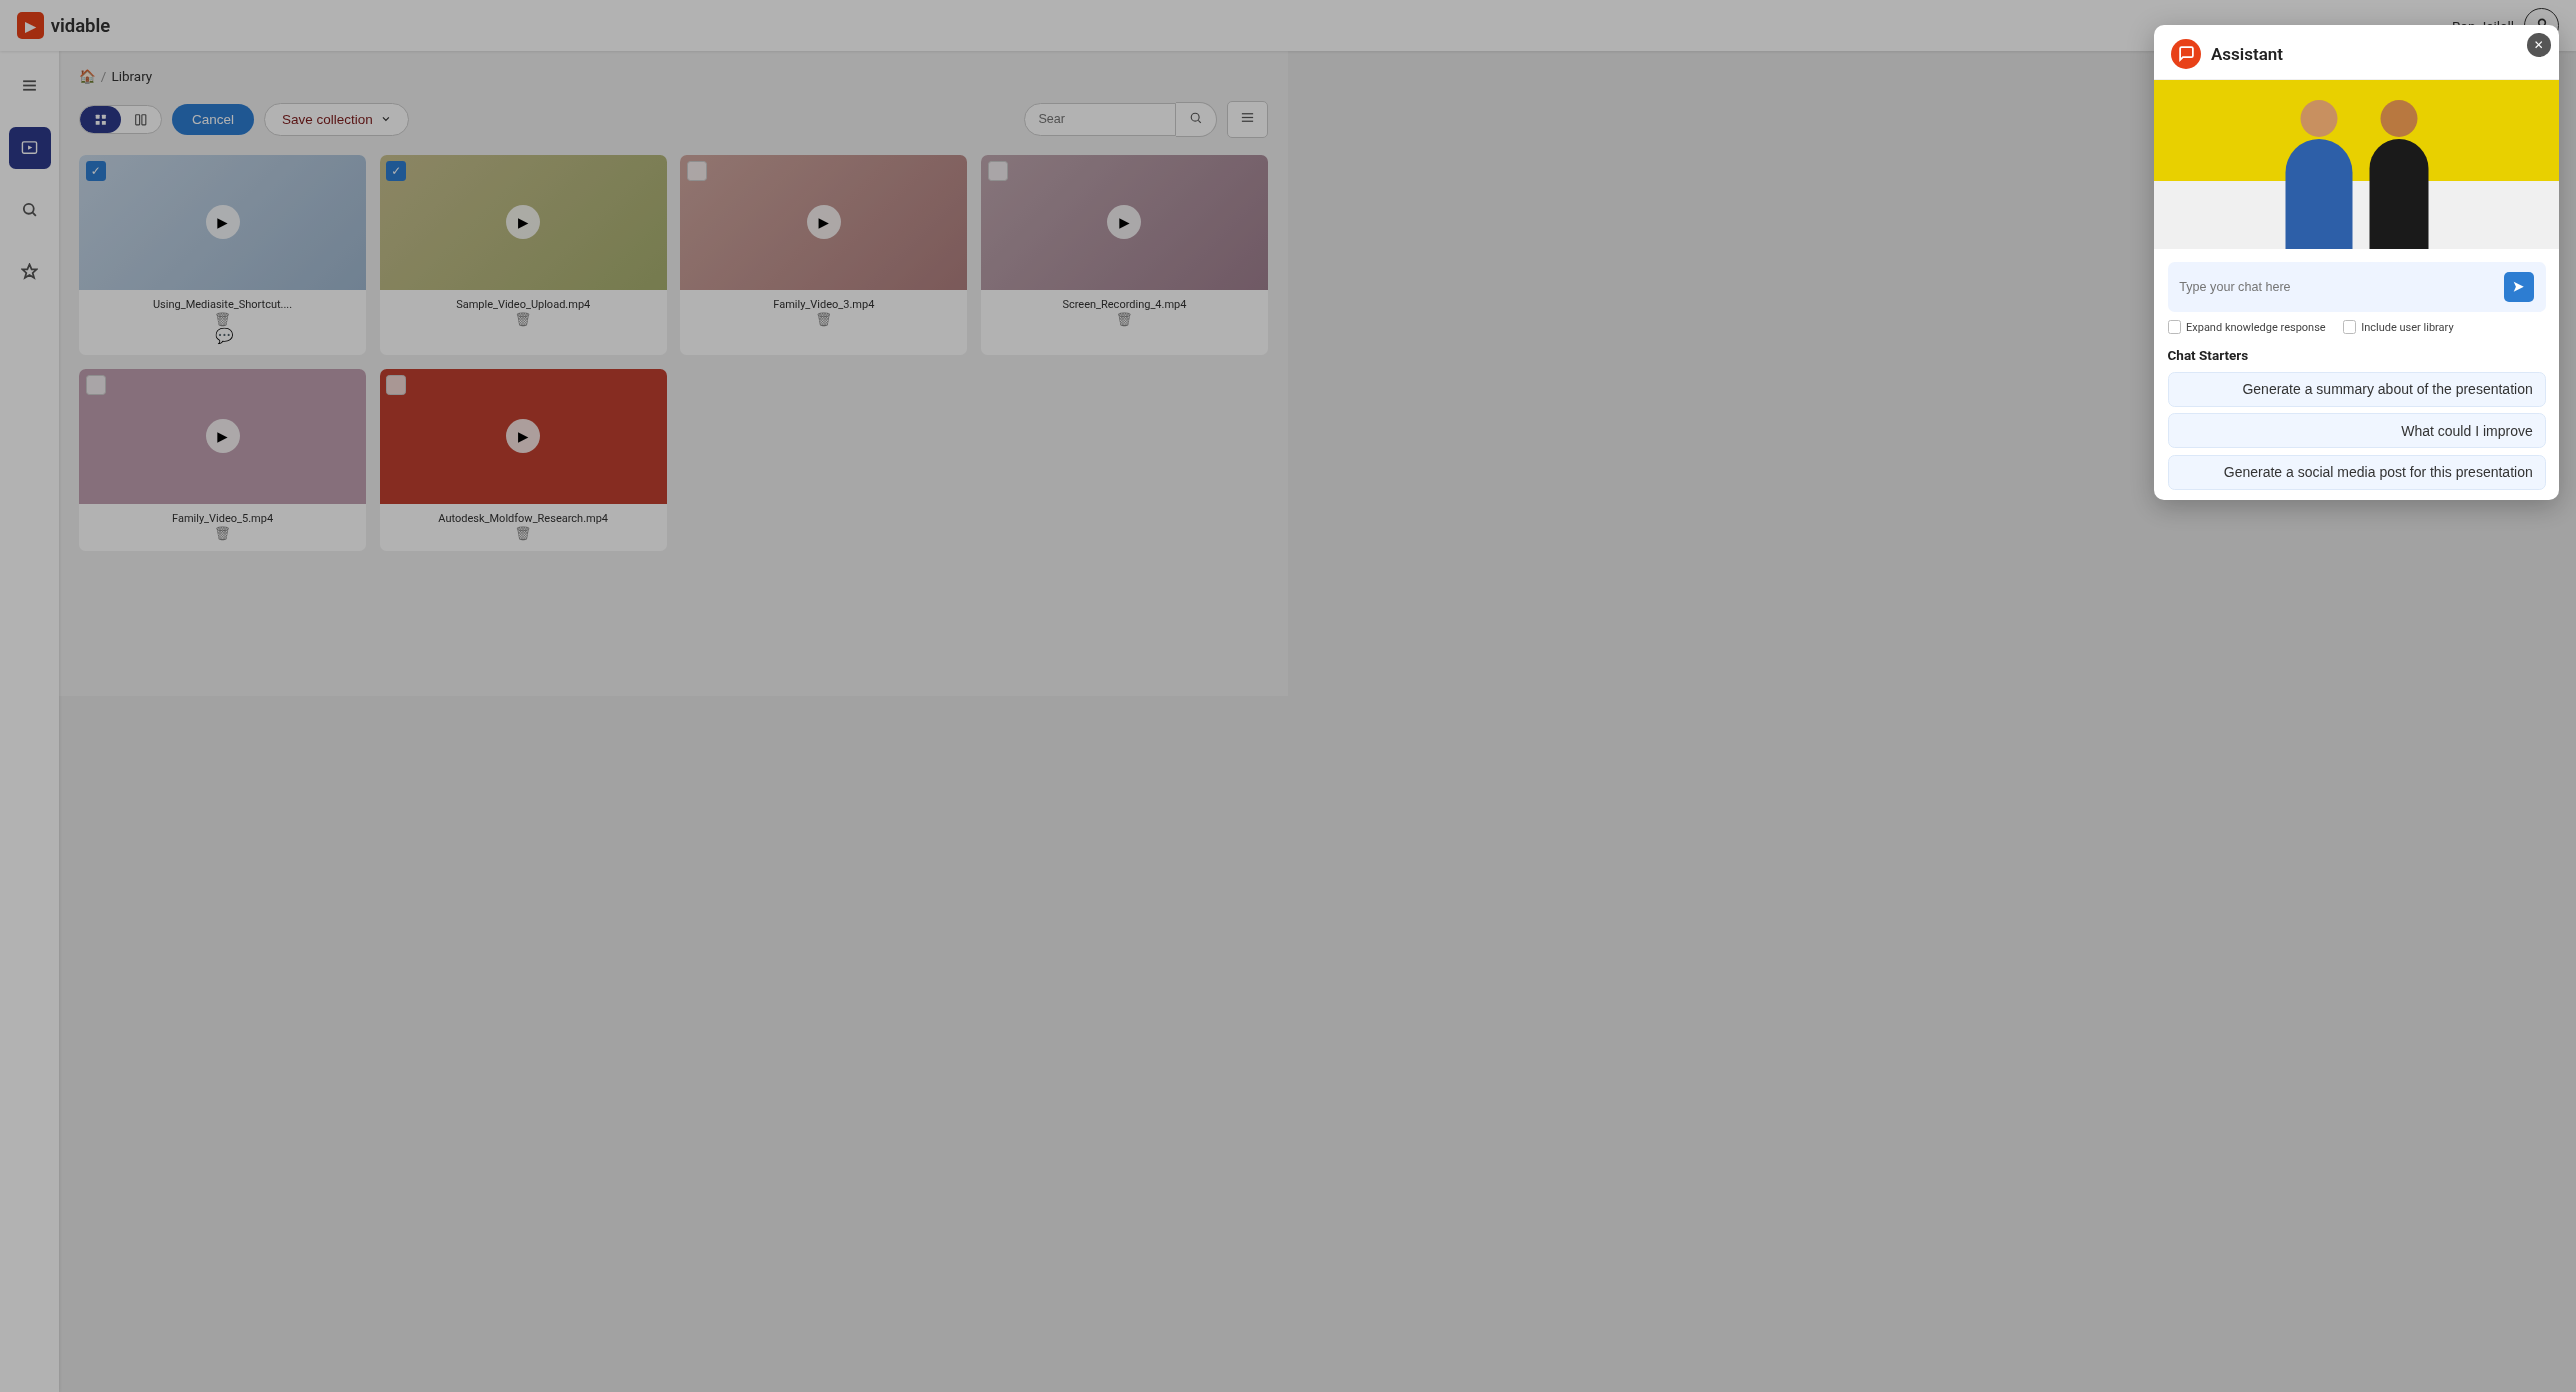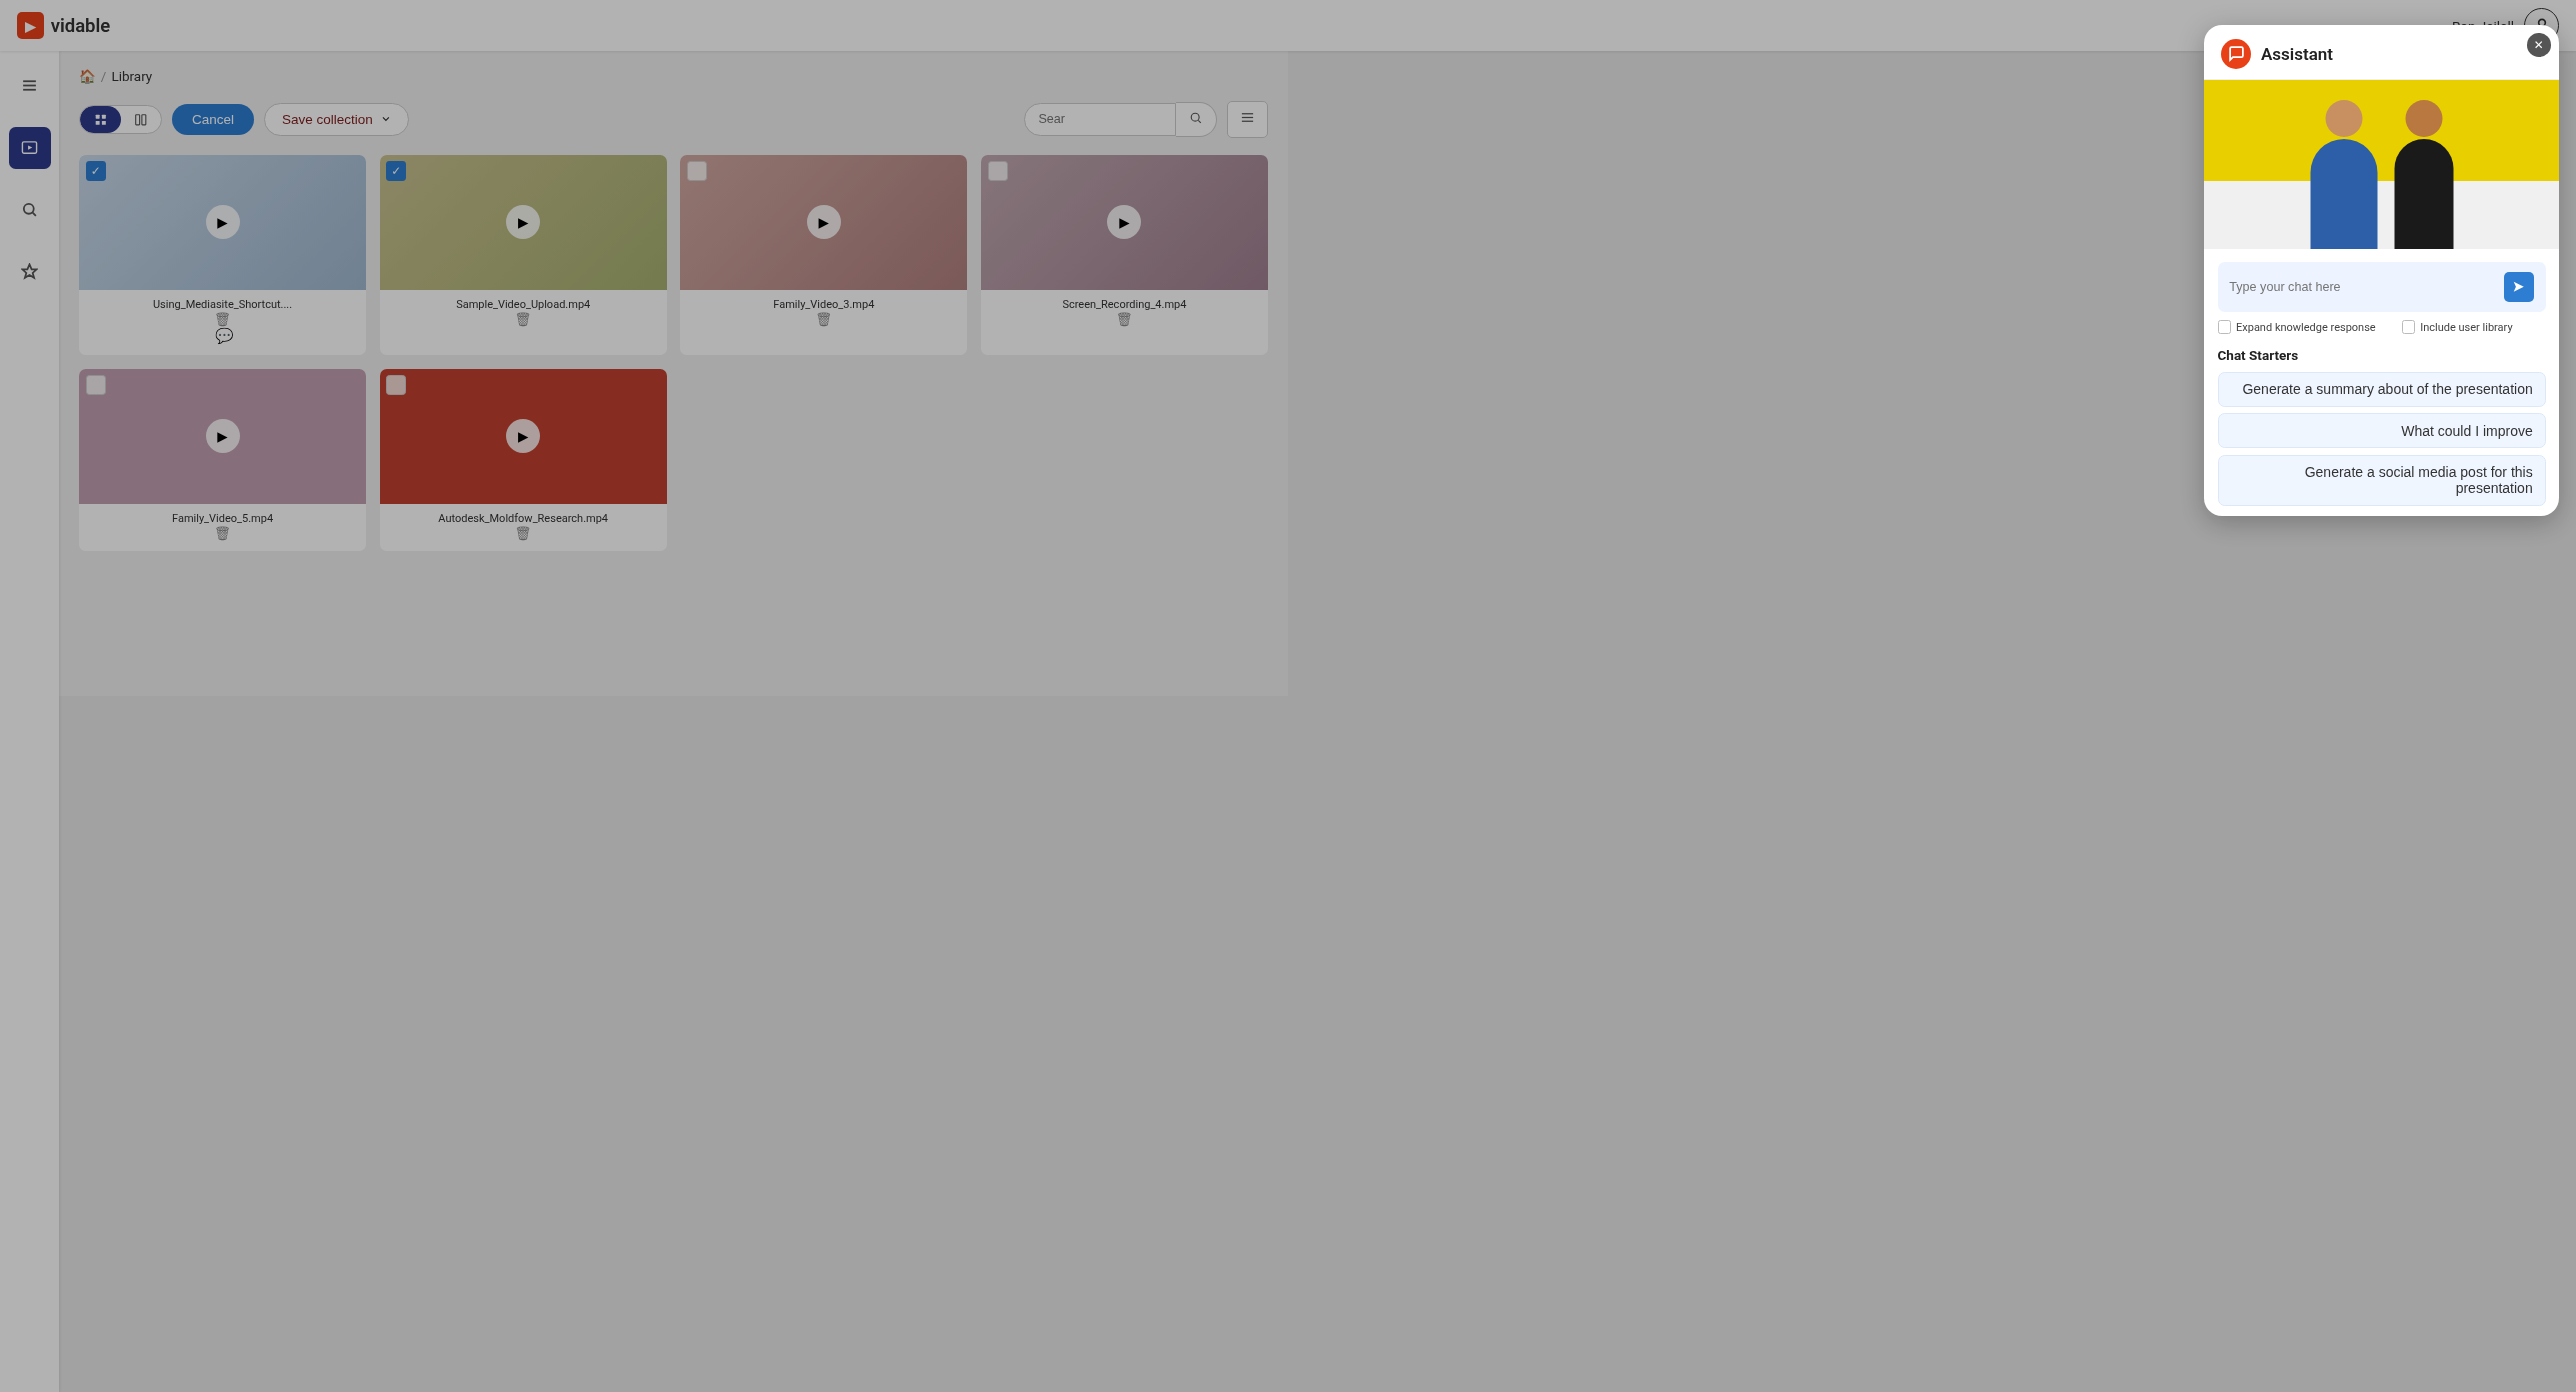--- a/index.html
+++ b/index.html
@@ -282,23 +282,23 @@
       top: 0; left: 0; right: 0; bottom: 0;
       background: rgba(0,0,0,0.3);
       z-index: 100;
     }
 
     
     .assistant-panel {
       position: fixed;
       top: 25px;
       right: 17px;
-      width: 355px;
-      background: #fff;
-      border-radius: 18px;
+      width: 405px;
+      background: #fff;
+      border-radius: 10px;
       box-shadow: 0 6.7px 27px rgba(0,0,0,0.25);
       z-index: 200;
       overflow: hidden;
     }
     .assistant-header {
       display: flex;
       align-items: center;
       gap: 10px;
       padding: 13.5px 17px 10px;
       border-bottom: 0.8px solid #f0f0f0;
@@ -411,21 +411,21 @@
       display: flex;
       align-items: center;
       justify-content: center;
       cursor: pointer;
       font-size: 13.5px;
     }
 
     .checkbox-row {
       display: flex;
       align-items: center;
-      gap: 26px;
+      gap: 17px;
       margin-bottom: 13.5px;
     }
     .checkbox-label {
       display: flex;
       align-items: center;
       gap: 5px;
       font-size: 11px;
       color: #444;
       cursor: pointer;
     }

